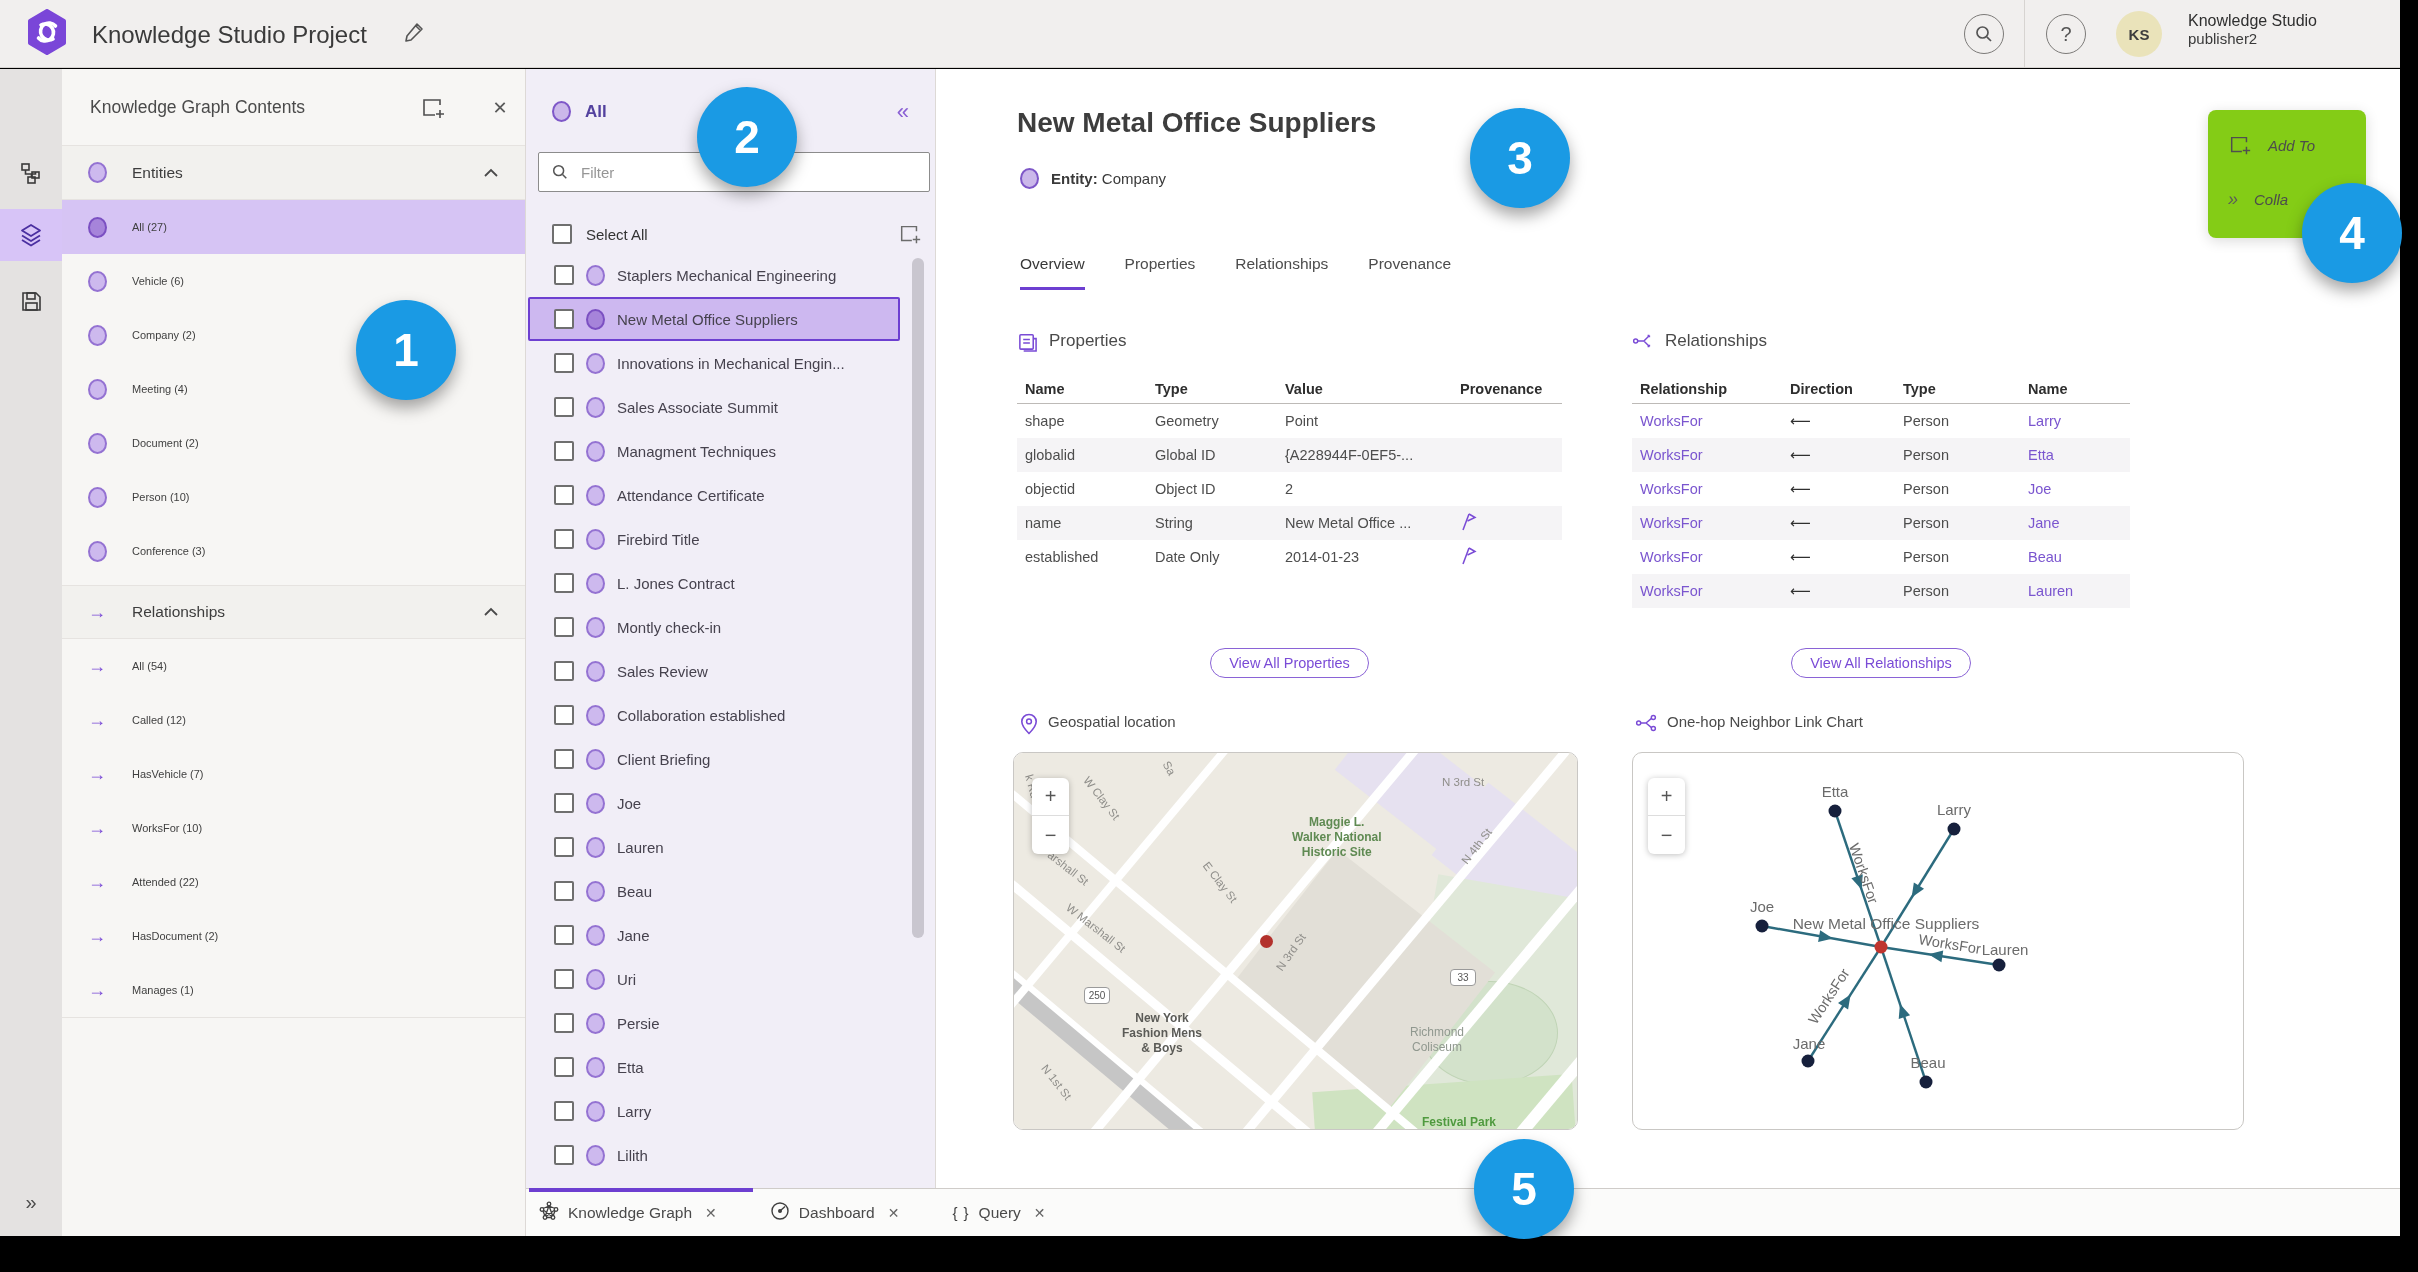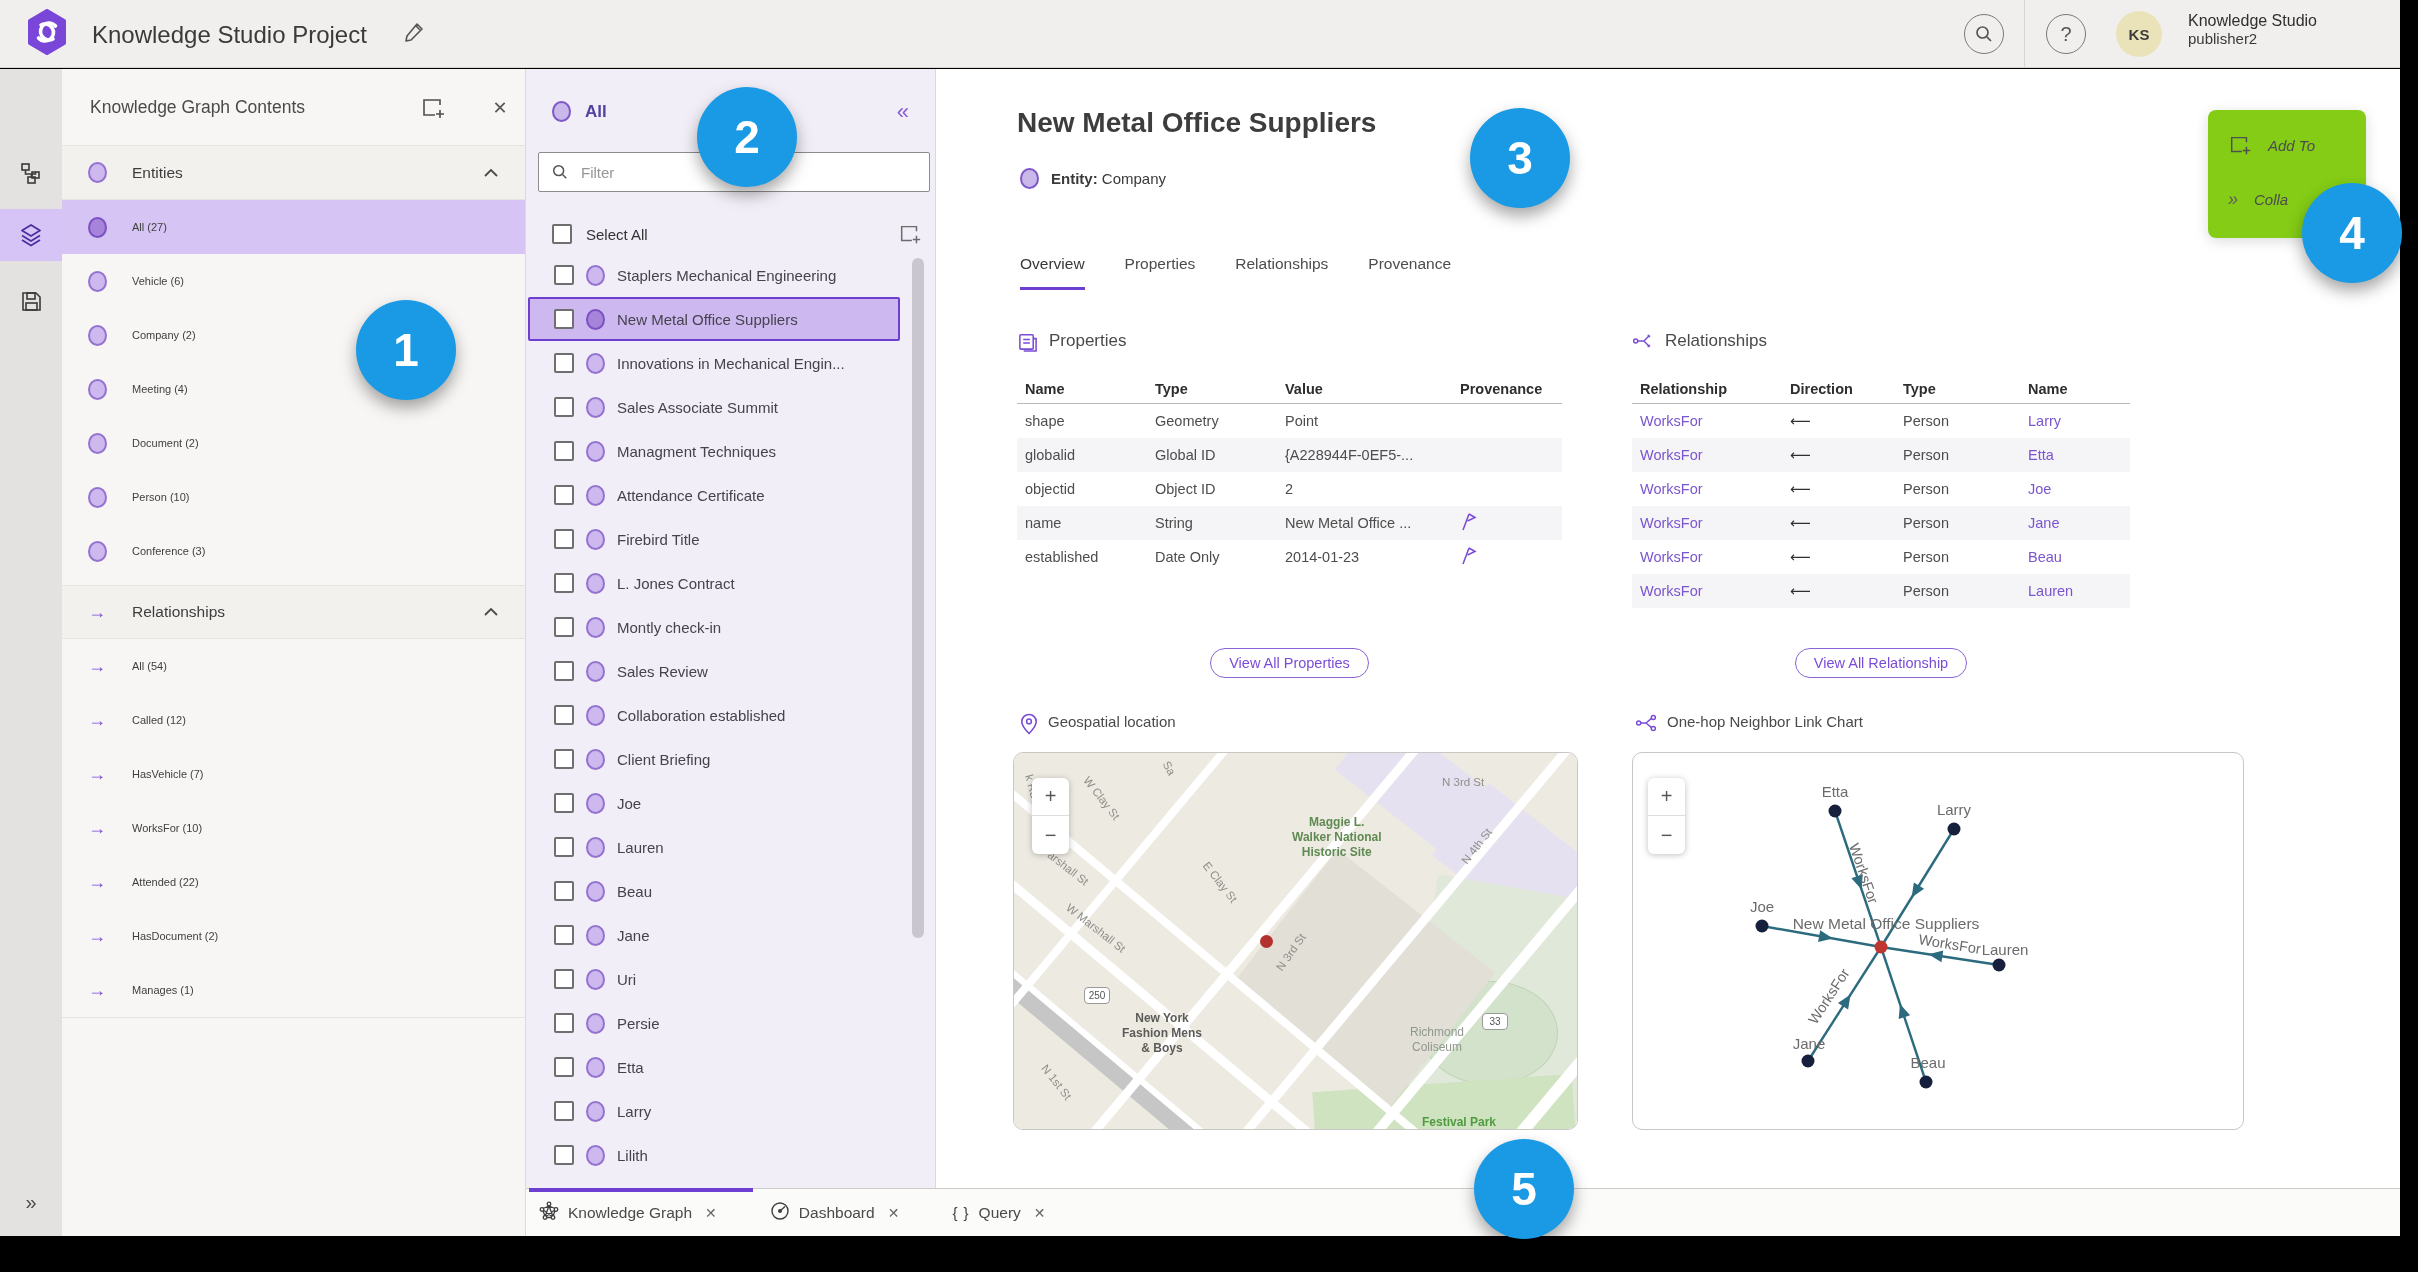--- a/index.html
+++ b/index.html
@@ -548,21 +548,21 @@
             <span class="cell" style="width: 125px;">Person</span>
             <span class="cell plink" style="width: 110px; cursor: pointer;">Beau</span>
           </div>
           <div class="tbl-row alt">
             <span class="cell plink" style="width: 150px; cursor: pointer;">WorksFor</span>
             <span class="cell" style="width: 113px; color: rgb(47, 47, 47);">⟵</span>
             <span class="cell" style="width: 125px;">Person</span>
             <span class="cell plink" style="width: 110px; cursor: pointer;">Lauren</span>
           </div>
         </div>
-      <button class="pill-btn" style="margin-top:40px">View All Relationship</button>
+      <button class="pill-btn" style="margin-top:40px">View All Relationships</button>
     </div>
 
     <div class="viz-label" style="left:84px; top:644px;">
       <svg width="18" height="22" viewBox="0 0 18 22">
           <path d="M9 1.5 C4.8 1.5 1.8 4.8 1.8 8.6 C1.8 13.5 9 20.5 9 20.5 C9 20.5 16.2 13.5 16.2 8.6 C16.2 4.8 13.2 1.5 9 1.5 Z" stroke="#7a4bd6" stroke-width="1.6" fill="none"></path>
           <circle cx="9" cy="8.4" r="2.4" stroke="#7a4bd6" stroke-width="1.5" fill="none"></circle>
         </svg>
       <span>Geospatial location</span>
     </div>
     <div class="viz-card" style="left:77px; top:683px; width:565px; height:378px;">
@@ -590,21 +590,21 @@
             <div class="map-lbl" style="left: 62px; top: 38px; transform: rotate(52deg);">W Clay St</div>
             <div class="map-lbl" style="left: 148px; top: 8px; transform: rotate(60deg);">Sa</div>
             <div class="map-lbl" style="left: 30px; top: 108px; transform: rotate(38deg);">arshall St</div>
             <div class="map-lbl" style="left: 46px; top: 168px; transform: rotate(38deg);">W Marshall St</div>
             <div class="map-lbl" style="left: 182px; top: 122px; transform: rotate(52deg);">E Clay St</div>
             <div class="map-lbl" style="left: 428px; top: 22px;">N 3rd St</div>
             <div class="map-lbl" style="left: 442px; top: 86px; transform: rotate(-52deg);">N 4th St</div>
             <div class="map-lbl" style="left: 256px; top: 192px; transform: rotate(-55deg);">N 3rd St</div>
             <div class="map-lbl" style="left: 22px; top: 322px; transform: rotate(52deg);">N 1st St</div>
             <div class="map-shield" style="left: 70px; top: 234px;">250</div>
-            <div class="map-shield" style="left: 468px; top: 216px; margin-top: 44px;">33</div>
+            <div class="map-shield" style="left: 436px; top: 216px;">33</div>
             <div class="map-lbl" style="left: 278px; top: 62px; color: rgb(95, 138, 82); font-size: 12px; font-weight: bold;">Maggie L.
 Walker National
 Historic Site</div>
             <div class="map-lbl" style="left: 108px; top: 258px; color: rgb(91, 91, 87); font-size: 12px; font-weight: bold;">New York
 Fashion Mens
 &amp; Boys</div>
             <div class="map-lbl" style="left: 396px; top: 272px; color: rgb(144, 152, 143); font-size: 12px;">Richmond
 Coliseum</div>
             <div class="map-lbl" style="left: 408px; top: 362px; color: rgb(79, 154, 63); font-size: 12px; font-weight: bold;">Festival Park</div>
           </div>

